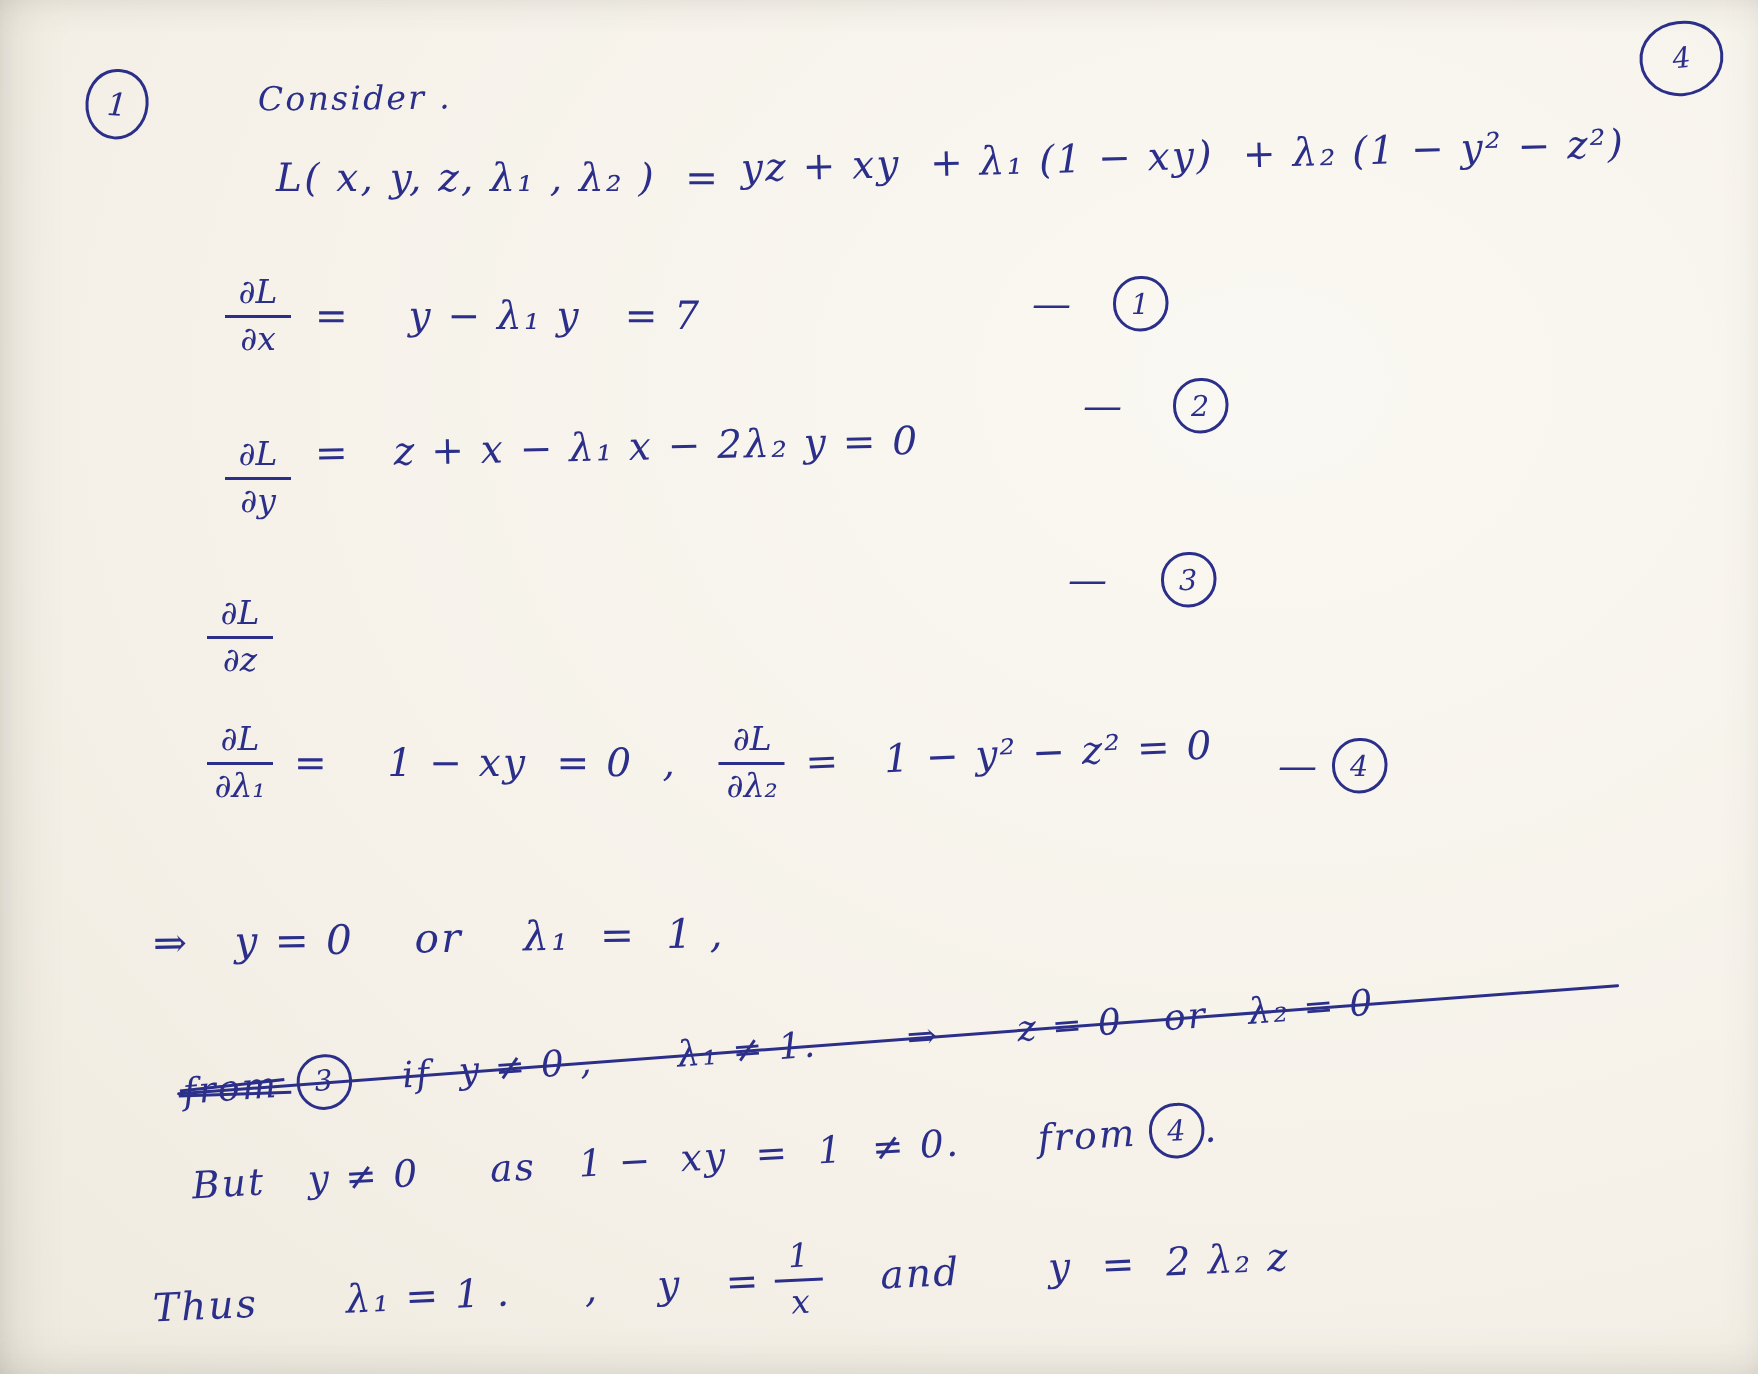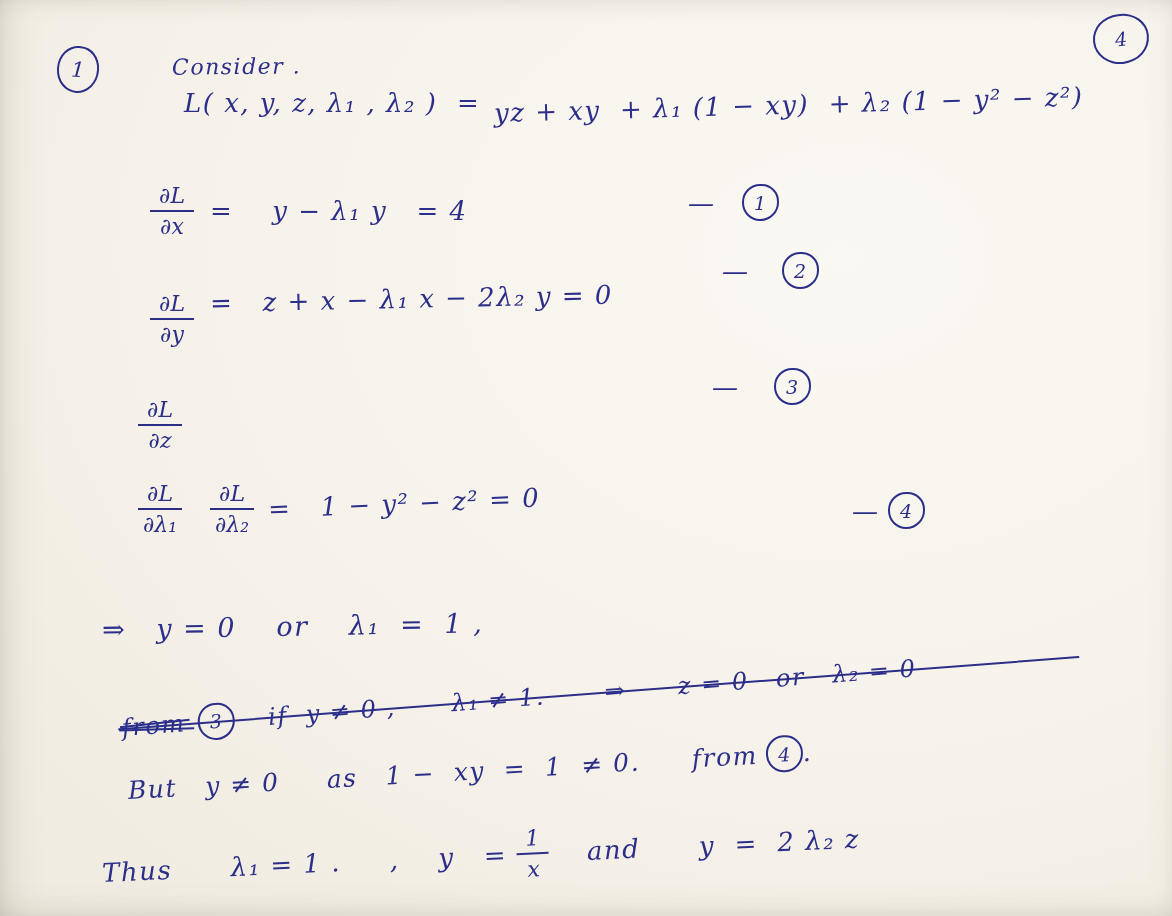--- a/index.html
+++ b/index.html
@@ -51,29 +51,29 @@
 <body>
 
 <div class="paper">
 
   <span class="abs ref sz24" style="left:1093px; top:14px; width:52px; height:46px; transform:rotate(-6deg); border-width:2.6px;">4</span>
 
   <span class="abs ref" style="left:57px; top:46px; width:38px; height:43px; transform:rotate(4deg); font-size:21px;">1</span>
 
   <div class="abs hw sz22" style="left:172px; top:54px; transform:rotate(-0.6deg);">Consider .</div>
 
-  <div class="abs hw sz26" style="left:184px; top:88px;">L( x, y, z, λ₁ , λ₂ )  =</div>
+  <div class="abs hw sz26" style="left:184px; top:104px;">L( x, y, z, λ₁ , λ₂ )  =</div>
   <div class="abs hw sz26" style="left:494px; top:98px; transform:rotate(-1.6deg); transform-origin:left center;">yz + xy  + λ₁ (1 − xy)  + λ₂ (1 − y² − z²)</div>
 
   <div class="abs eqrow" style="left:150px; top:184px;">
     <span class="frac">
       <span class="num">∂L</span>
       <span class="den">∂x</span>
     </span>
-    <span class="hw sz26">=    y − λ₁ y   = 4</span>
+    <span class="hw sz26">=    y − λ₁ y   = 7</span>
   </div>
   <div class="abs tag" style="left:688px; top:184px; gap:26px;">
     <span class="hw sz26">—</span>
     <span class="ref">1</span>
   </div>
 
   <div class="abs eqrow" style="left:150px; top:276px; align-items:flex-start;">
     <span class="frac" style="margin-top:16px;">
       <span class="num">∂L</span>
       <span class="den">∂y</span>
@@ -94,20 +94,21 @@
   <div class="abs tag" style="left:712px; top:368px; gap:34px;">
     <span class="hw sz26">—</span>
     <span class="ref">3</span>
   </div>
 
   <div class="abs eqrow" style="left:138px; top:482px; gap:14px;">
     <span class="frac">
       <span class="num">∂L</span>
       <span class="den">∂λ₁</span>
     </span>
+    <span class="hw sz26">=    1 − xy  = 0  ,</span>
     <span class="frac" style="margin-left:14px;">
       <span class="num">∂L</span>
       <span class="den">∂λ₂</span>
     </span>
     <span class="hw sz26" style="transform:rotate(-2.4deg); transform-origin:left center;">=   1 − y² − z² = 0</span>
   </div>
   <div class="abs tag" style="left:852px; top:492px; gap:8px;">
     <span class="hw sz26">—</span>
     <span class="ref">4</span>
   </div>

